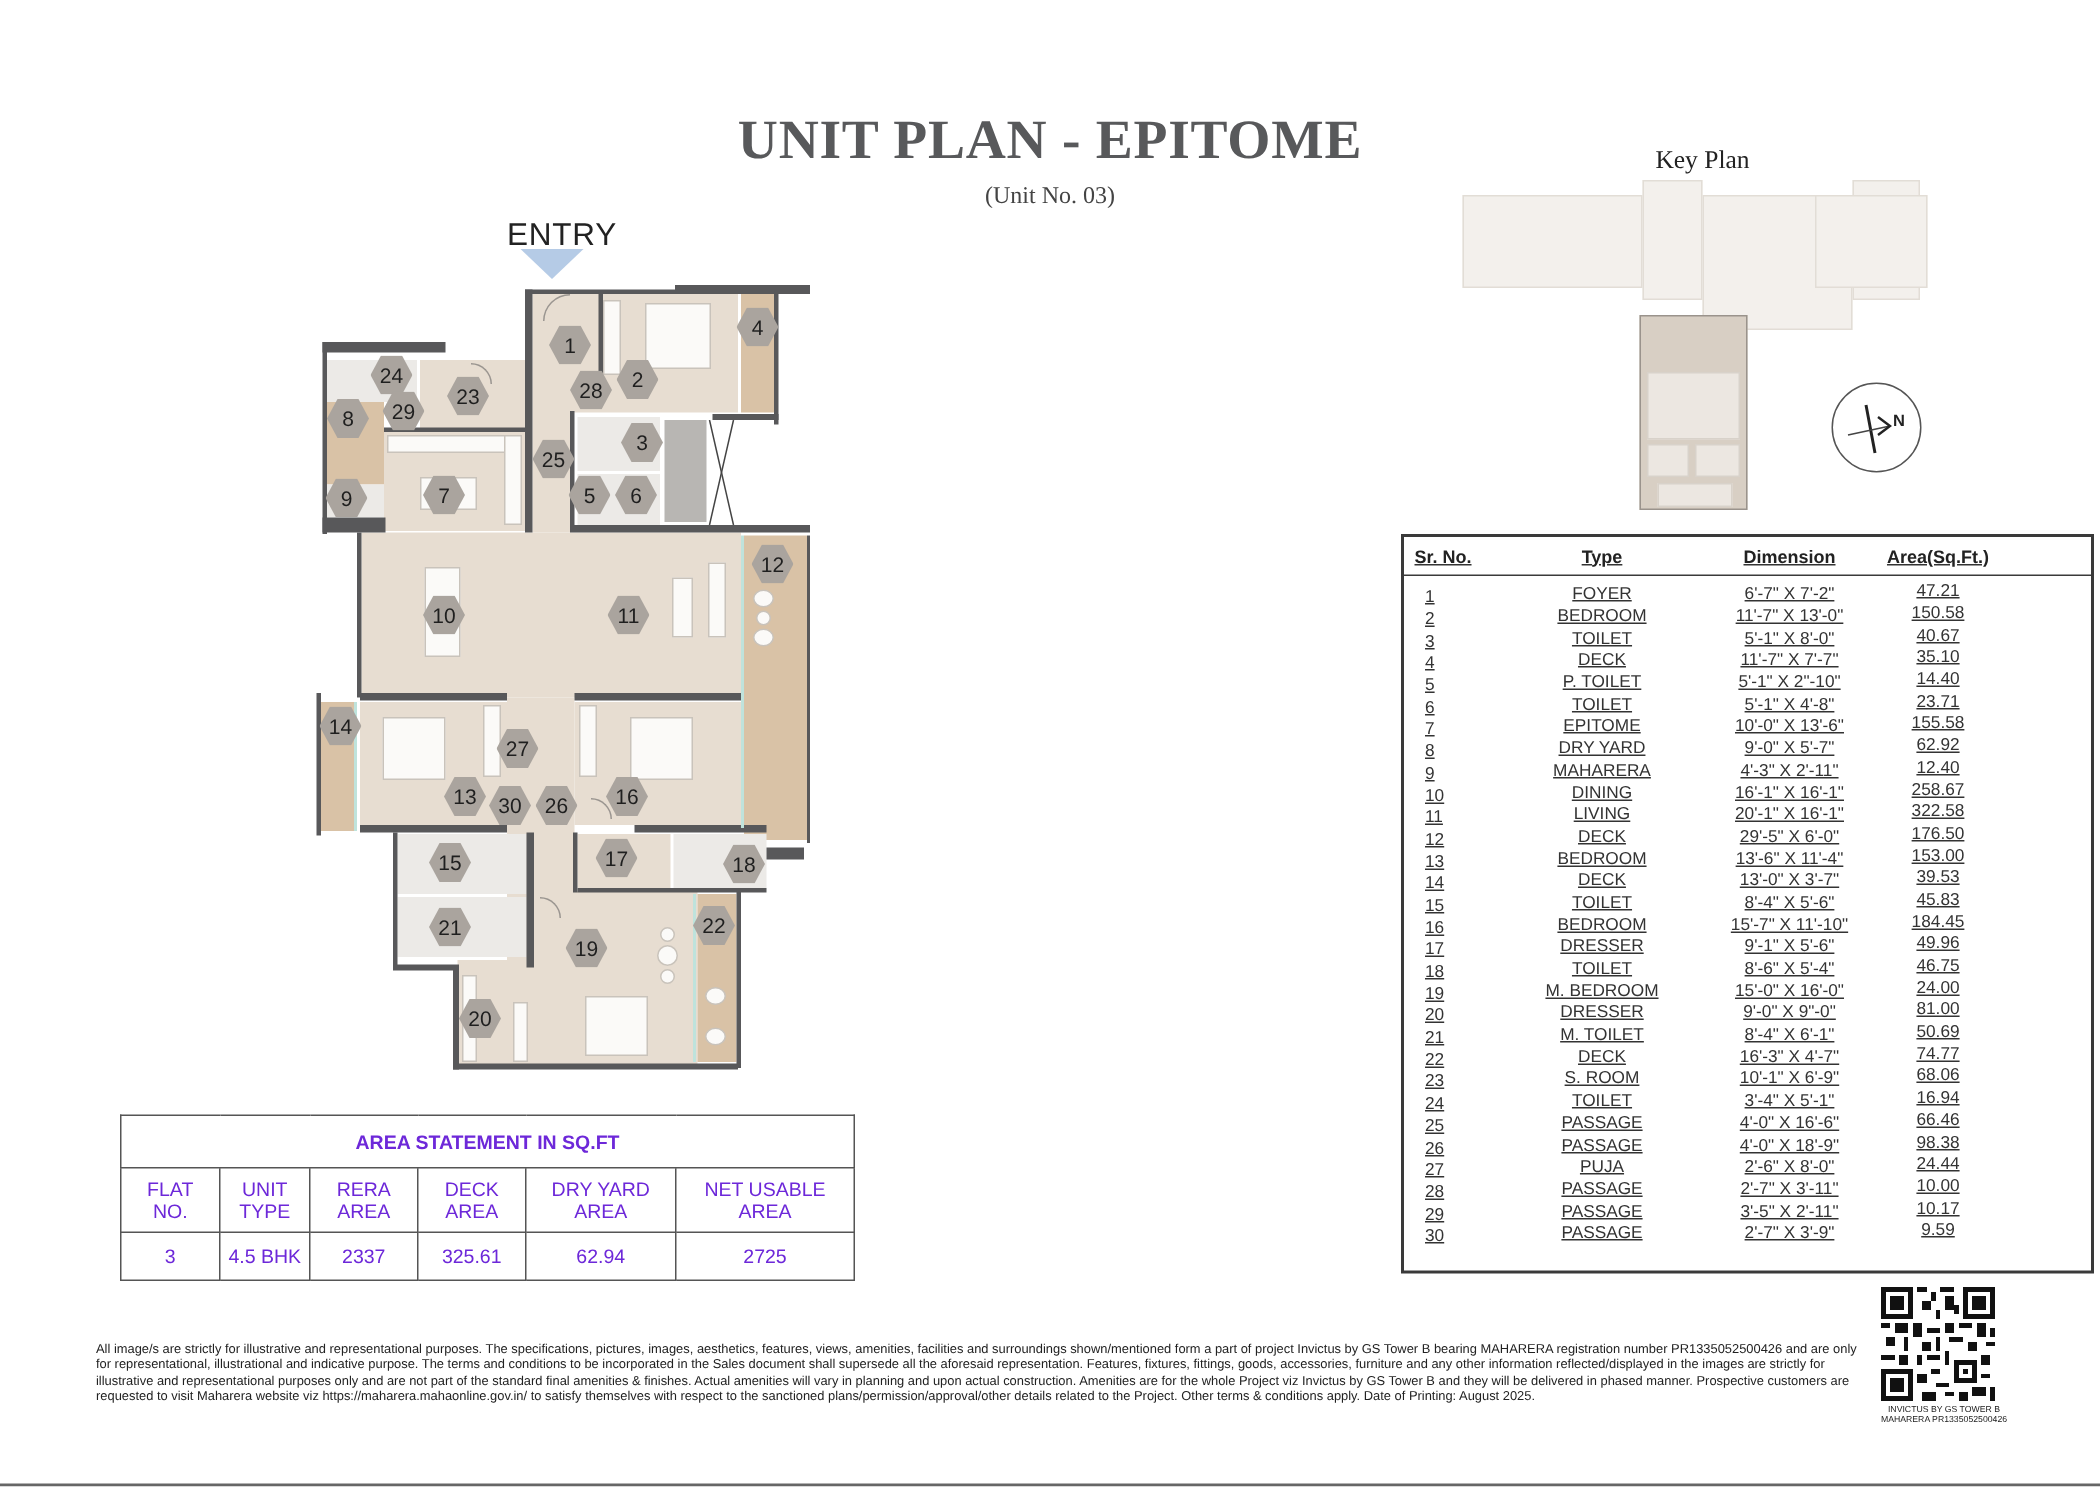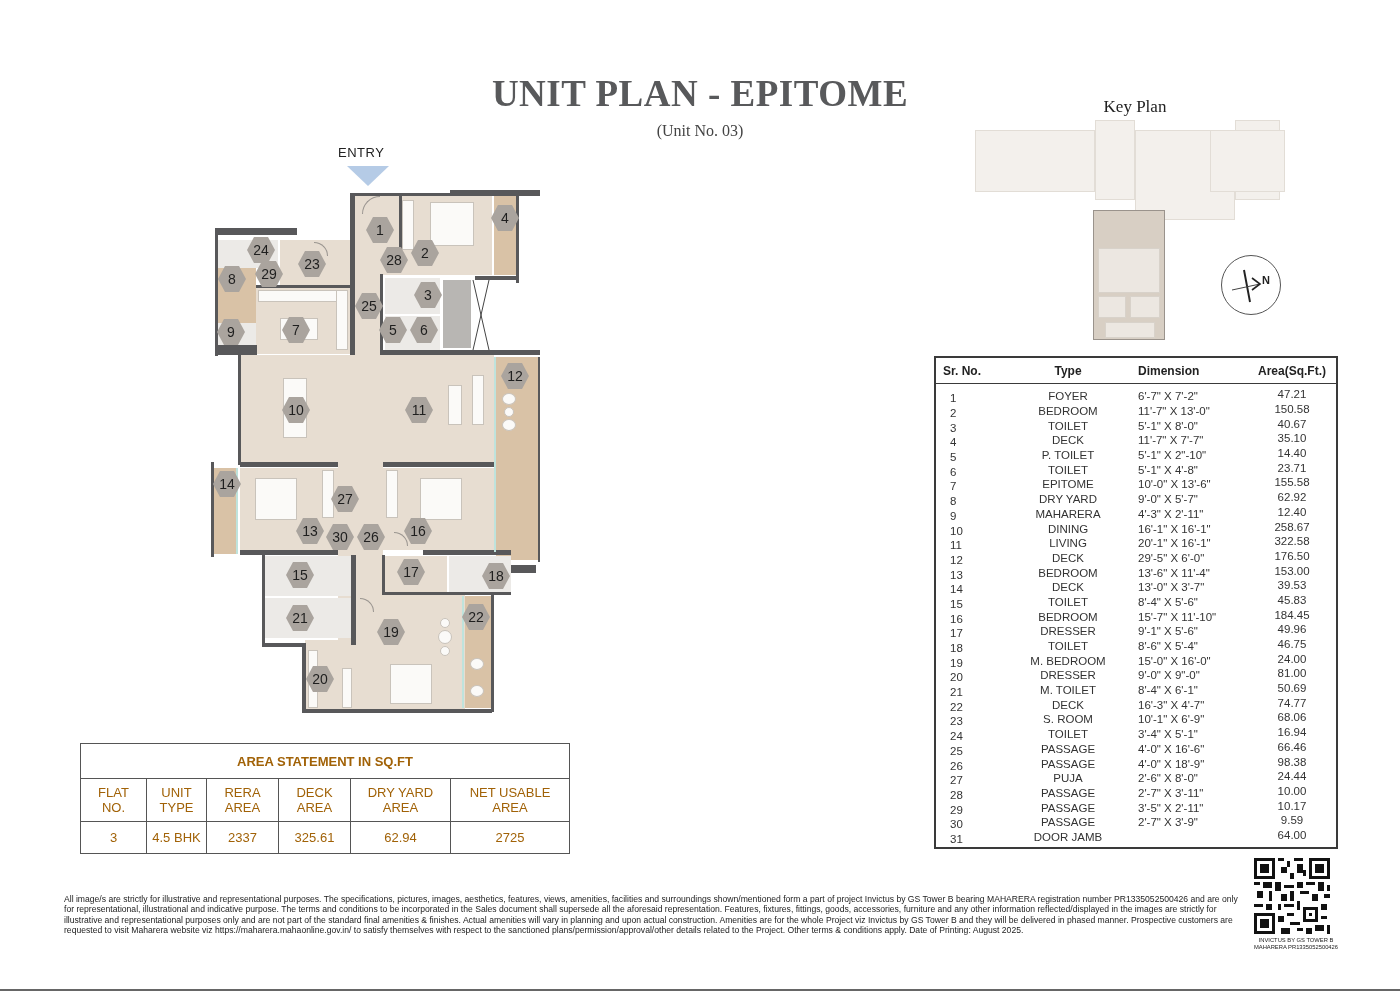--- a/index.html
+++ b/index.html
@@ -12,21 +12,21 @@
       color: #58595b; letter-spacing: 0.5px; padding-right: 0;
     }
     .title span { display: inline-block; transform: translateX(0); }
     .subtitle {
       position: absolute; left: 500px; width: 400px; top: 122px; text-align: center;
       font-family: "Liberation Serif", serif; font-size: 16px; color: #444;
     }
 
     
     .plan { position: absolute; left: 0; top: 0; width: 700px; height: 740px; }
-    .entry-label { position: absolute; left: 338px; top: 145px; font-size: 13px; color: #222; letter-spacing: 0.5px; }
+    .entry-label { position: absolute; left: 338px; top: 145px; font-size: 21px; color: #222; letter-spacing: 0.5px; }
     .entry-arrow {
       position: absolute; left: 347px; top: 166px; width: 0; height: 0;
       border-left: 21px solid transparent; border-right: 21px solid transparent;
       border-top: 20px solid #b5cbe6;
     }
     .rm { position: absolute; background: #e7ddd1; }
     .rm.wet { background: #eceae7; }
     .rm.deck { background: #d9c2a6; }
     .rm.grey { background: #b8b6b3; }
     .wall { position: absolute; background: #58585a; }
@@ -52,41 +52,41 @@
     .kp { position: absolute; background: #ece7e1; border: 1px solid #d8d2ca; }
     .kp.dark { background: #d8cfc4; border-color: #9a938c; }
     .kp.wing { background: #f3f0ec; border-color: #e2ddd6; }
     .compass {
       position: absolute; left: 1221px; top: 255px; width: 60px; height: 60px;
       border: 1px solid #555; border-radius: 50%;
     }
 
     
     .schedule {
-      position: absolute; left: 934px; top: 356px; width: 404px; height: 493px;
-      border: 2px solid #3a3a3a; background: #fff;
+      position: absolute; left: 934px; top: 356px; width: 462px; height: 493px;
+      border: 2px solid #3a3a3a; background: #fff; text-decoration: underline;
     }
     .sched-head {
       display: flex; height: 26px; border-bottom: 1.5px solid #3a3a3a; align-items: center;
       font-weight: bold; font-size: 12px; color: #222;
     }
     .sched-body { padding-top: 5px; }
     .sched-row { display: flex; height: 14.7px; align-items: center; font-size: 11.5px; color: #333; }
     .c-sr { width: 62px; padding-left: 14px; }
     .sched-head .c-sr { padding-left: 7px; }
     .c-type { width: 140px; text-align: center; }
-    .c-dim { width: 110px; }
+    .c-dim { width: 110px; text-align: center; }
     .c-area { width: 88px; text-align: center; }
     .sched-row .c-sr { position: relative; top: 2px; }
     .sched-row .c-area { position: relative; top: -2px; }
 
     
     .area-stmt {
       position: absolute; left: 80px; top: 743px; width: 490px; height: 111px;
-      border: 1.5px solid #3a3a3a; border-collapse: collapse; font-size: 13px; color: #a16207;
+      border: 1.5px solid #3a3a3a; border-collapse: collapse; font-size: 13px; color: #6d28d9;
     }
     .area-stmt td, .area-stmt th { border: 1px solid #555; text-align: center; font-weight: normal; }
     .area-stmt .as-title { height: 35px; font-weight: bold; font-size: 13px; }
     .area-stmt .as-head td { height: 43px; line-height: 15px; }
     .area-stmt .as-val td { height: 32px; }
 
     
     .disclaimer {
       position: absolute; left: 64px; top: 894px; width: 1180px;
       font-size: 8.6px; line-height: 10.4px; color: #222;
@@ -434,26 +434,20 @@
         <div class="c-sr">29</div>
         <div class="c-type">PASSAGE</div>
         <div class="c-dim">3'-5" X 2'-11"</div>
         <div class="c-area">10.17</div>
       </div>
       <div class="sched-row">
         <div class="c-sr">30</div>
         <div class="c-type">PASSAGE</div>
         <div class="c-dim">2'-7" X 3'-9"</div>
         <div class="c-area">9.59</div>
-      </div>
-      <div class="sched-row">
-        <div class="c-sr">31</div>
-        <div class="c-type">DOOR JAMB</div>
-        <div class="c-dim"></div>
-        <div class="c-area">64.00</div>
       </div>
     </div>
 </div>
 
 <table class="area-stmt">
   <tbody>
       <tr>
     <td class="as-title" colspan="6">AREA STATEMENT IN SQ.FT</td>
   </tr>
   <tr class="as-head">

